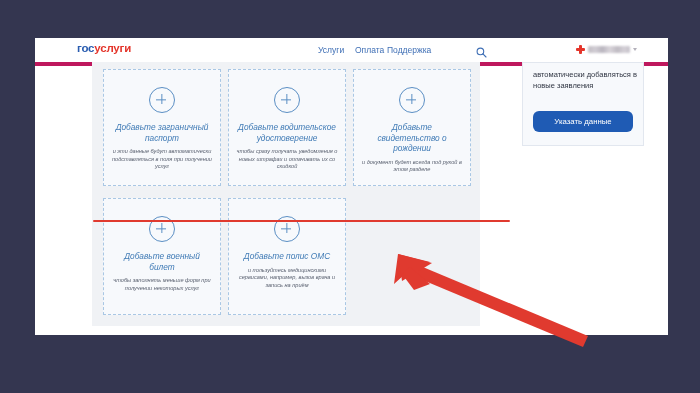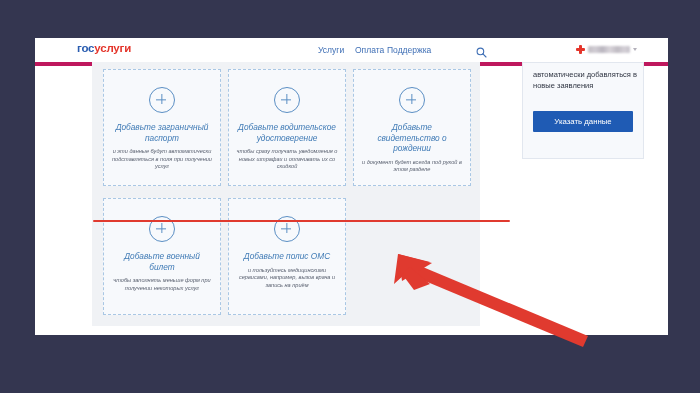--- a/index.html
+++ b/index.html
@@ -174,21 +174,21 @@
     border-radius: 1px;
   }
   #red-line-1 { left: 58px;  top: 182px; width: 417px; }
 
   
   #side-panel {
     position: absolute;
     left: 487px;
     top: 24px;
     width: 122px;
-    height: 97px;
+    height: 84px;
     background: #f7f9fc;
     border: 1px solid #e2e7ef;
     box-sizing: border-box;
   }
   #side-panel-text {
     position: absolute;
     left: 10px;
     top: 6px;
     width: 104px;
     font-size: 7.5px;
@@ -201,21 +201,21 @@
     top: 48px;
     width: 100px;
     height: 21px;
     background: #1f5bb4;
     color: #ffffff;
     font-size: 7.8px;
     display: flex;
     align-items: center;
     justify-content: center;
     border: none;
-    border-radius: 1px;
+    border-radius: 6px;
     font-family: "Liberation Sans", sans-serif;
     cursor: pointer;
   }
 
   
   #red-arrow {
     position: absolute;
     left: 380px;
     top: 240px;
     width: 220px;

